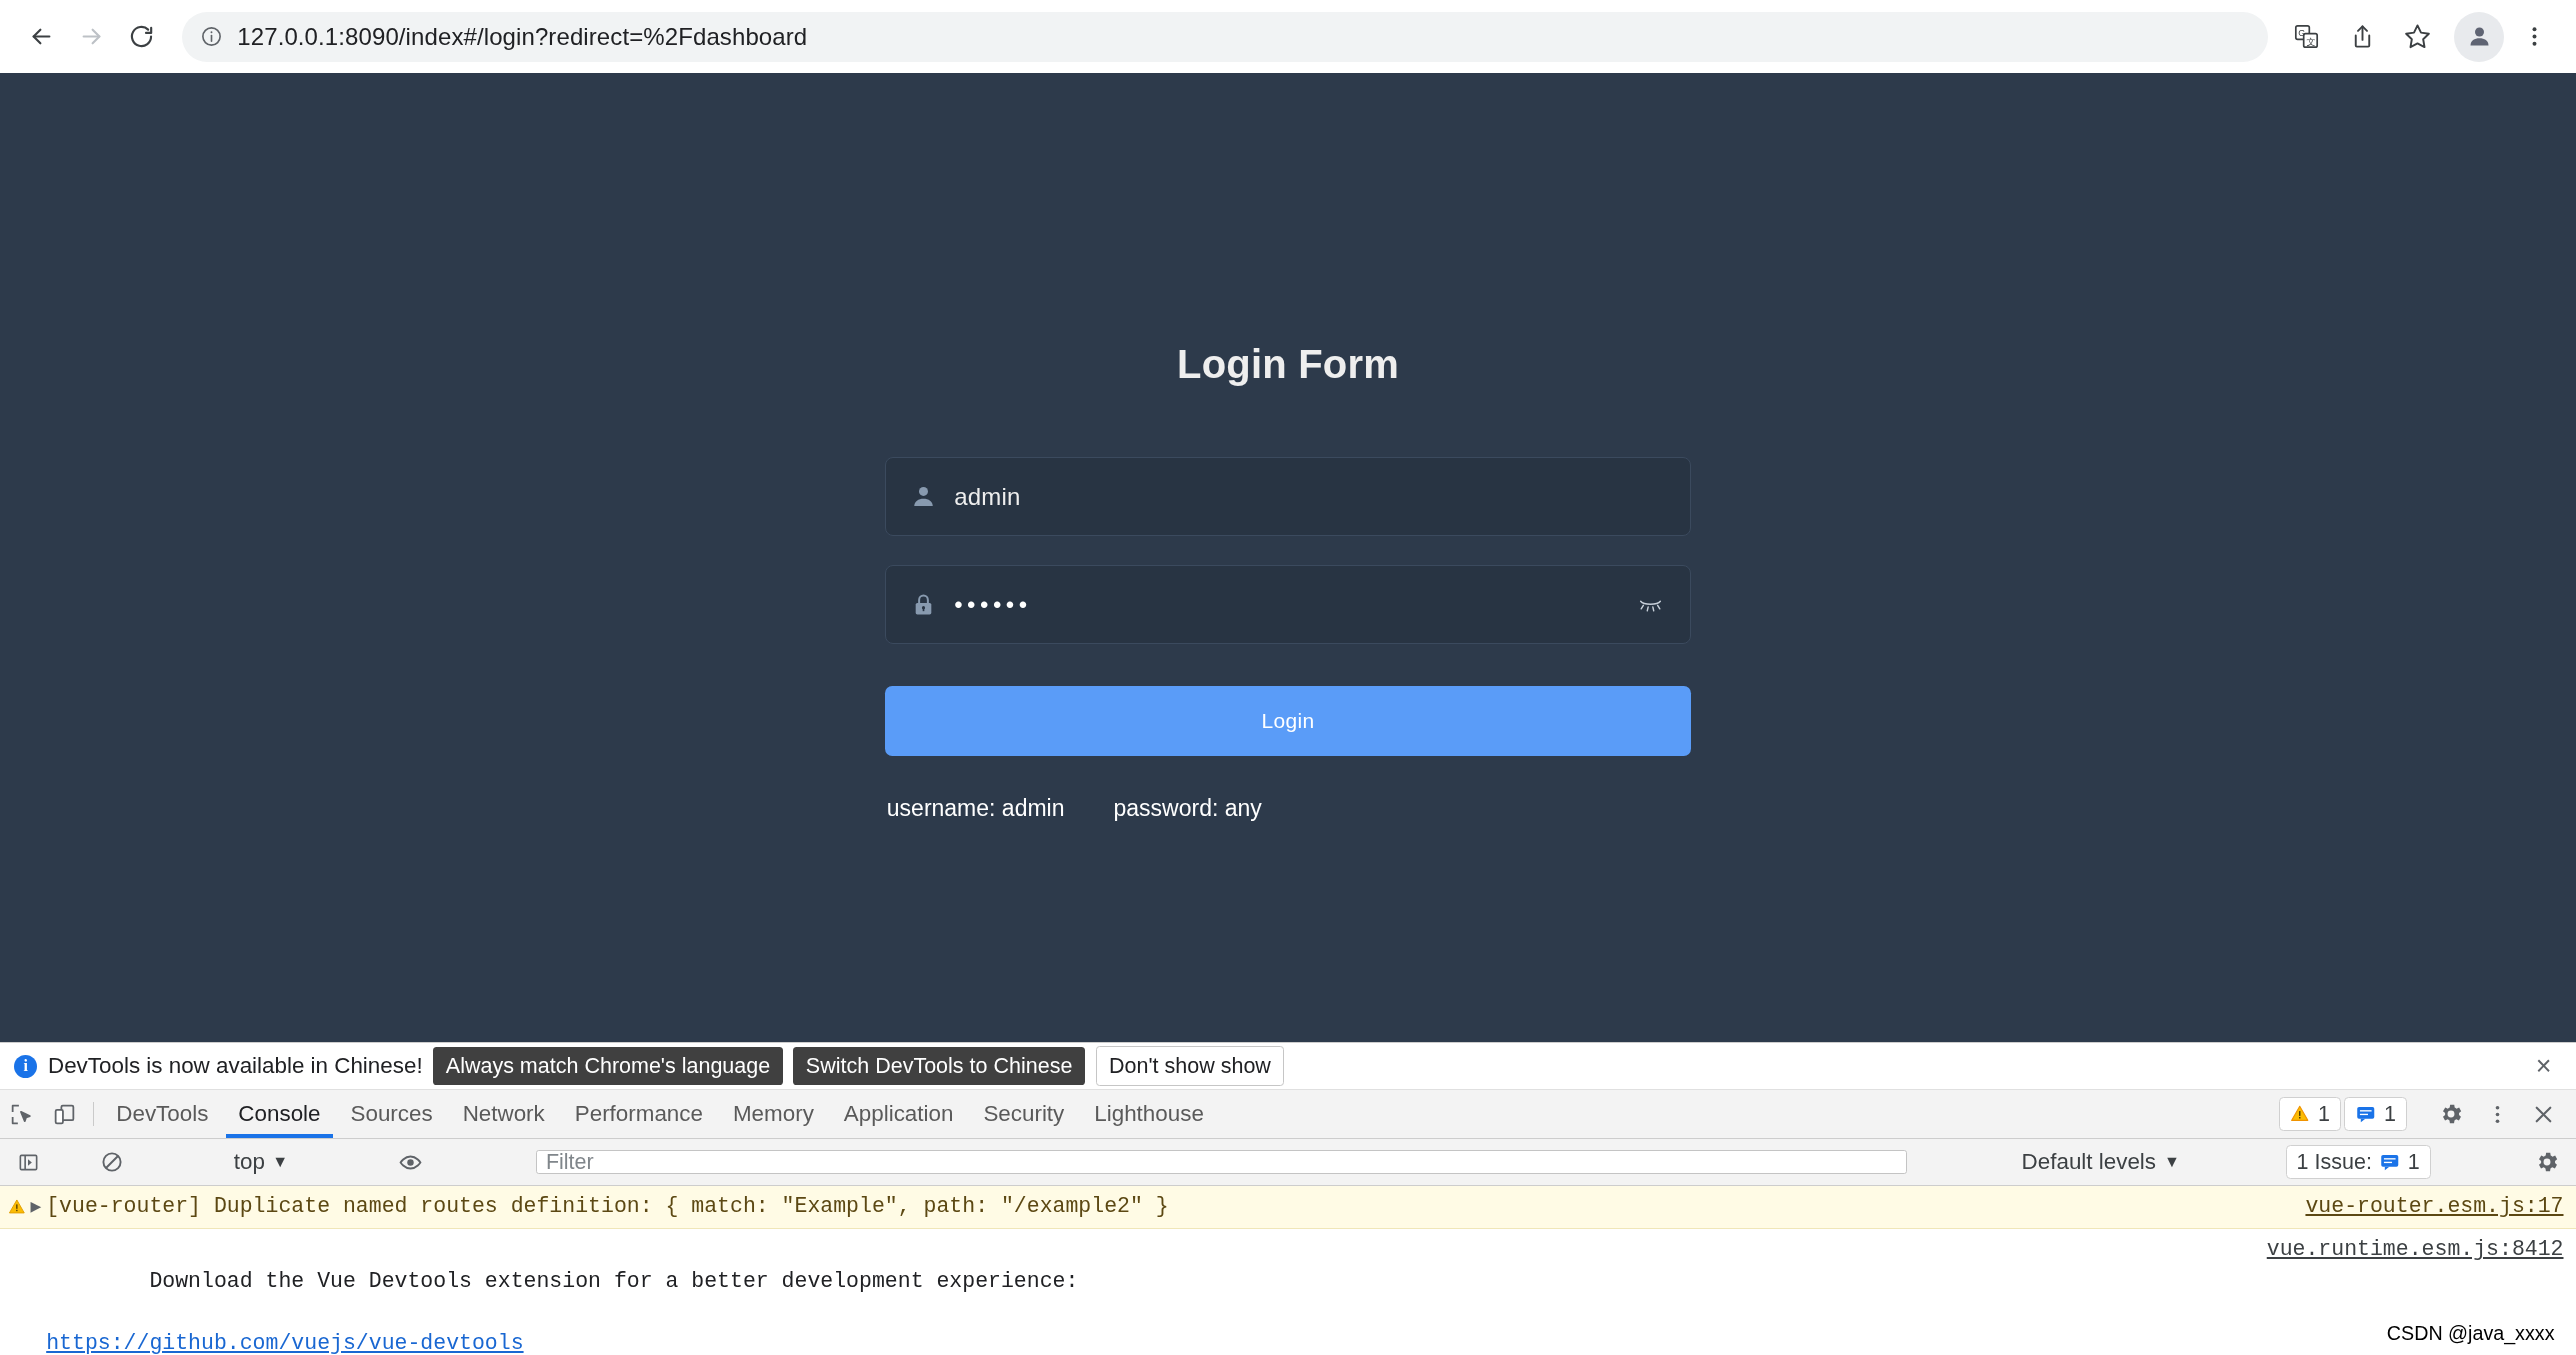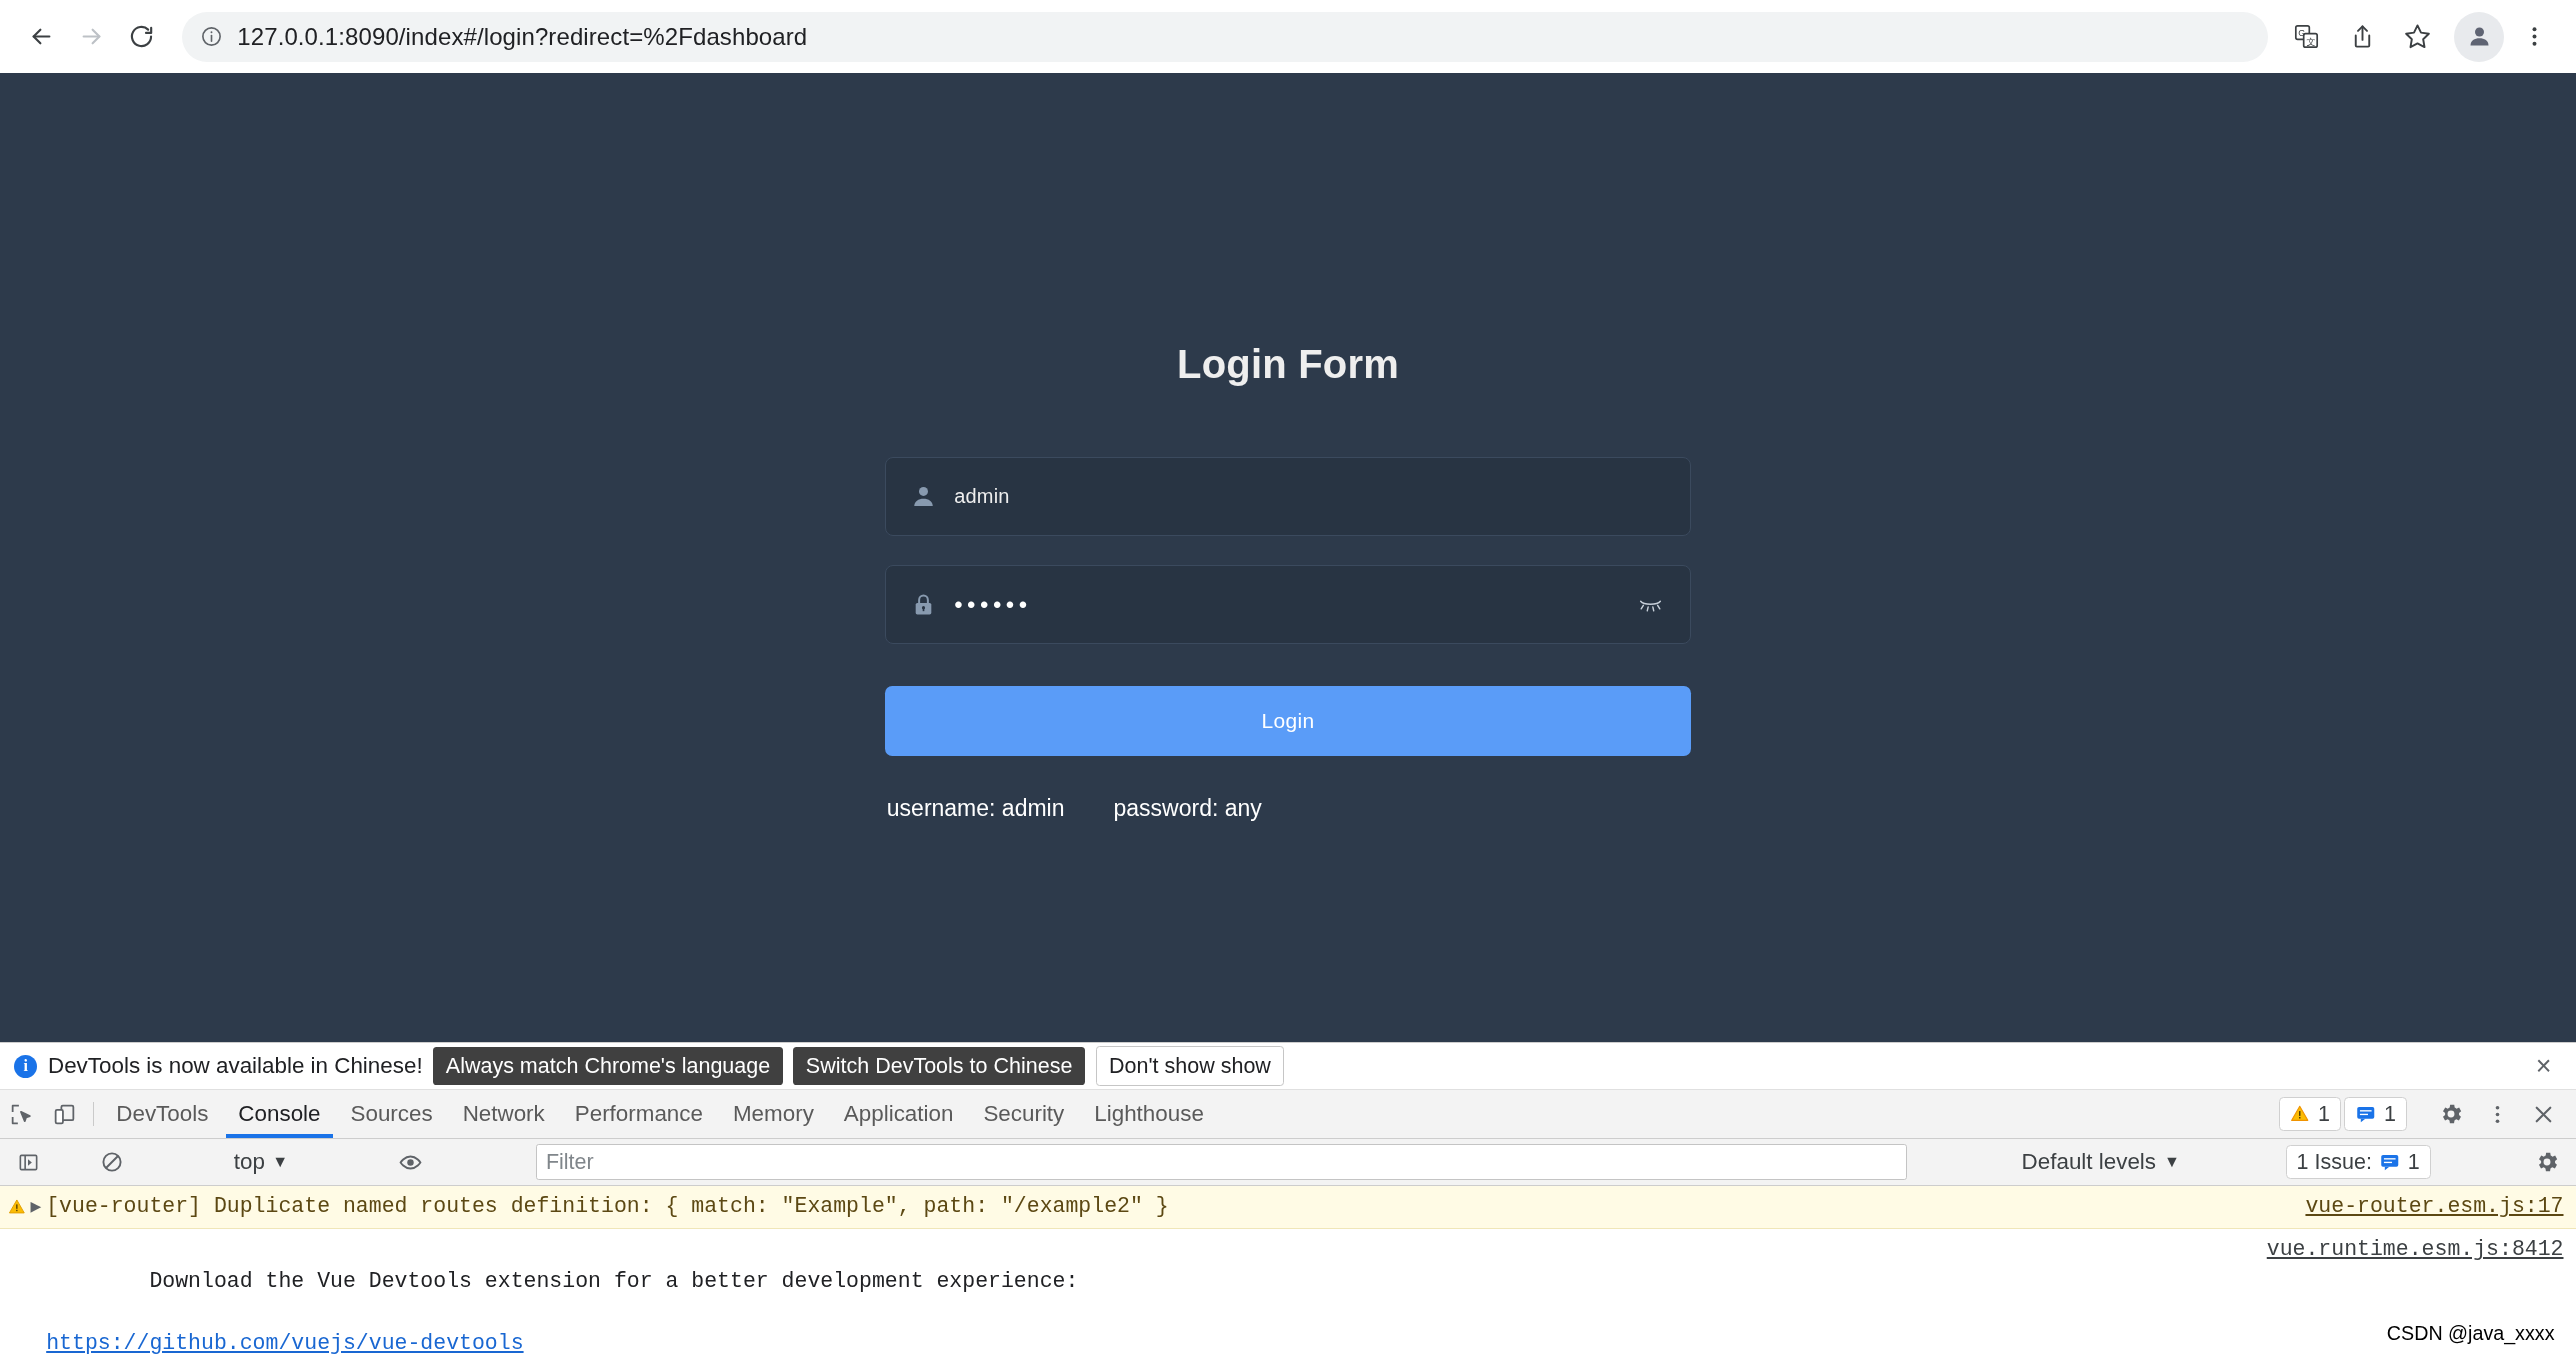--- a/index.html
+++ b/index.html
@@ -98,21 +98,21 @@
     display: flex; align-items: center; justify-content: center;
     flex: 0 0 auto;
     margin-right: 12.5px;
   }
   .field-input {
     flex: 1 1 auto;
     background: transparent;
     border: none;
     outline: none;
     color: #eeeeee;
-    font-size: 20px;
+    font-size: 24px;
     font-family: "Liberation Sans", sans-serif;
     letter-spacing: 0.2px;
   }
   .field-input::placeholder { color: #889aaf; }
   .dots {
     flex: 1 1 auto;
     color: #ffffff;
     font-size: 24px;
     letter-spacing: 4.5px;
     line-height: 1;
@@ -243,21 +243,21 @@
     flex: 0 0 auto;
     gap: 40px;
   }
   #context-select {
     font-size: 22.4px; color: #3c4043;
     display: flex; align-items: center; gap: 7.2px;
     padding: 0 5.4px;
   }
   #filter-input {
     flex: 1 1 auto;
-    height: 36px;
+    height: 24px;
     margin: 0 9px;
     border: 0.9px solid #c4c4c4;
     border-radius: 2.7px;
     background: #ffffff;
     font-size: 21.5px;
     color: #202124;
     padding: 0 9px;
     outline: none;
     font-family: "Liberation Sans", sans-serif;
   }

